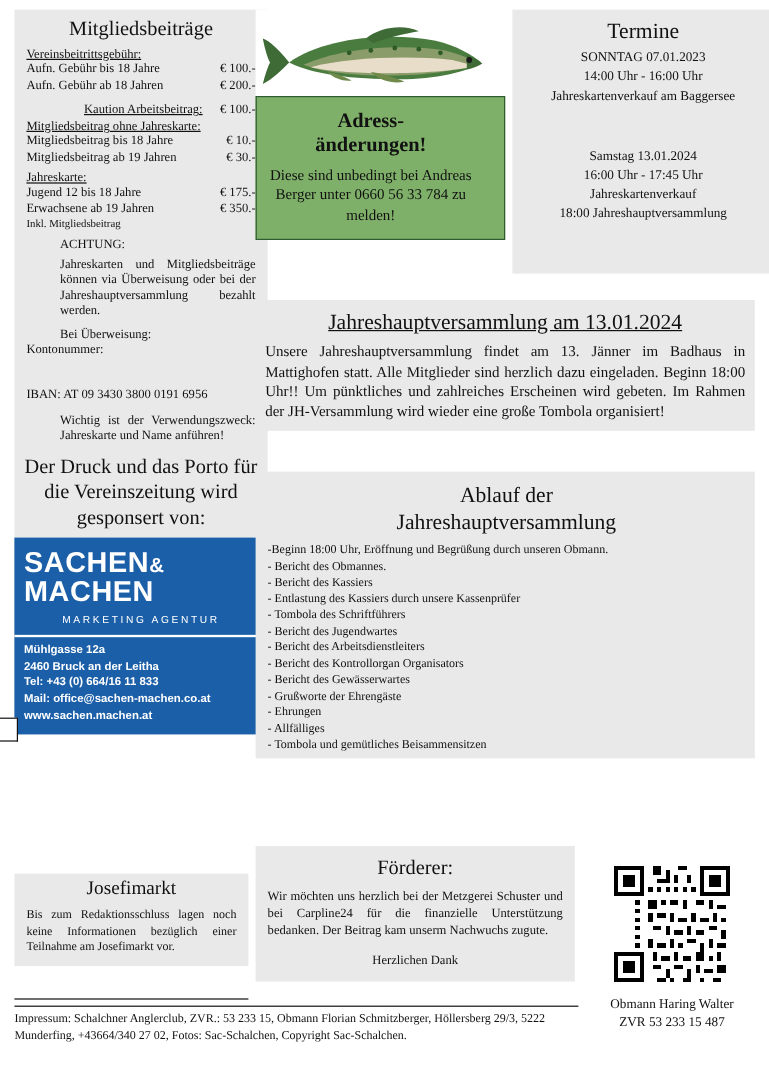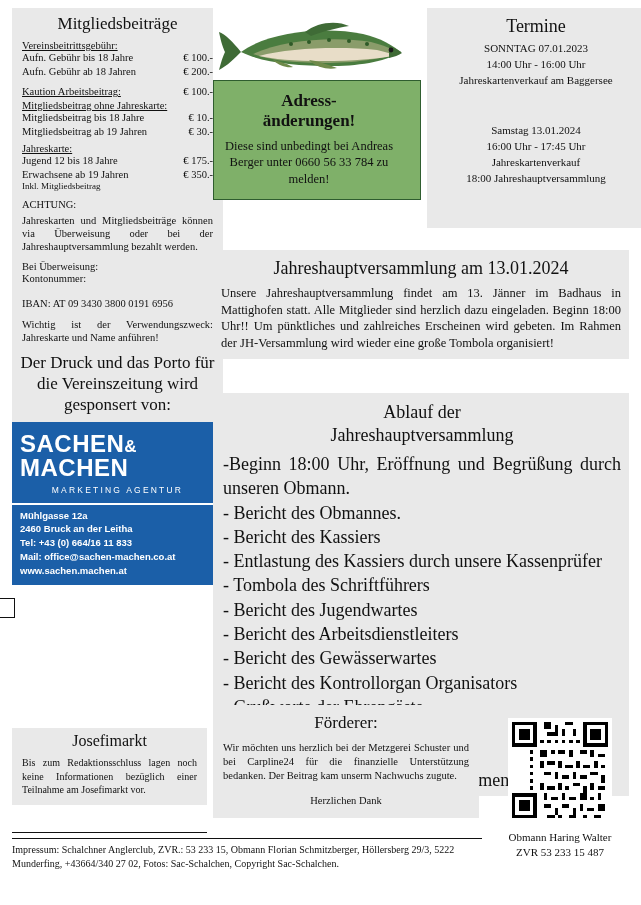--- a/index.html
+++ b/index.html
@@ -36,21 +36,21 @@
     font-weight: normal;
     font-size: 17px;
     text-align: center;
     margin: 6px 0 6px 0;
   }
 
   .small {
     font-size: 10.5px;
     line-height: 1.22;
   }
-  .uline { text-decoration: underline; }
+  .uline { text-decoration: underline; margin-left: 48px; }
 
   
   .fee-block { padding: 0 10px 4px 10px; }
   .fee-row {
     display: flex;
     justify-content: space-between;
     font-size: 10.5px;
     line-height: 1.3;
   }
   .fee-row .lbl { white-space: nowrap; }
@@ -58,20 +58,21 @@
   .fee-head {
     font-size: 10.5px;
     text-decoration: underline;
     margin-top: 5px;
   }
   .note {
     font-size: 10.5px;
     line-height: 1.25;
     text-align: justify;
     margin-top: 7px;
+    margin-left: 28px;
   }
   .sub-italic { font-size: 9px; }
 
   
   .sponsor-title {
     font-size: 17px;
     text-align: center;
     line-height: 1.25;
     padding: 4px 6px 6px 6px;
   }
@@ -177,20 +178,21 @@
     width: 416px;
     background: #e9e9e9;
     padding: 4px 8px 8px 8px;
     box-sizing: border-box;
   }
   .jhv h2 {
     font-size: 18px;
     font-weight: normal;
     text-align: center;
     margin: 4px 0 6px 0;
+    text-decoration: underline;
   }
   .jhv p {
     font-size: 12.5px;
     line-height: 1.32;
     text-align: justify;
     margin: 0;
   }
 
   
   .ablauf {
@@ -208,21 +210,21 @@
     text-align: center;
     margin: 4px 0 2px 0;
     line-height: 1.25;
   }
   .ablauf ul {
     list-style: none;
     margin: 6px 0 0 0;
     padding: 0;
   }
   .ablauf li {
-    font-size: 18px;
+    font-size: 10px;
     line-height: 1.35;
     text-align: justify;
   }
 
   
   .foerderer {
     position: absolute;
     left: 213px;
     top: 705px;
     width: 266px;
@@ -361,21 +363,21 @@
         <span class="lbl">Erwachsene ab 19 Jahren</span>
         <span class="amt">€ 350.-</span>
       </div>
       <div class="sub-italic">Inkl. Mitgliedsbeitrag</div>
 
       <div class="note">ACHTUNG:</div>
       <div class="note" style="margin-top:2px">Jahreskarten und Mitgliedsbeiträge können via Überweisung oder bei der Jahreshauptversammlung bezahlt werden.</div>
 
       <div class="note">Bei Überweisung:</div>
       <div class="small">Kontonummer:</div>
-      <div class="small" style="margin-top:12px">IBAN: AT 09 3430 3800 0191 6956</div>
+      <div class="small" style="margin-top:25px">IBAN: AT 09 3430 3800 0191 6956</div>
       <div class="note">Wichtig ist der Verwendungszweck: Jahreskarte und Name anführen!</div>
     </div>
 
     <div>
       <div class="sponsor-title">Der Druck und das Porto für die Vereinszeitung wird gesponsert von:</div>
       <div class="sponsor-logo">
         <div class="brand">
           <span>SACHEN</span><span class="amp">&amp;</span><br>
           <span>MACHEN</span>
         </div>
@@ -458,22 +460,22 @@
       <span>Jahreshauptversammlung</span>
     </h2>
     <ul>
       <li>-Beginn 18:00 Uhr, Eröffnung und Begrüßung durch unseren Obmann.</li>
       <li>- Bericht des Obmannes.</li>
       <li>- Bericht des Kassiers</li>
       <li>- Entlastung des Kassiers durch unsere Kassenprüfer</li>
       <li>- Tombola des Schriftführers</li>
       <li>- Bericht des Jugendwartes</li>
       <li>- Bericht des Arbeitsdienstleiters</li>
+      <li>- Bericht des Kontrollorgan Organisators</li>
       <li>- Bericht des Gewässerwartes</li>
-      <li>- Bericht des Kontrollorgan Organisators</li>
       <li>- Grußworte der Ehrengäste</li>
       <li>- Ehrungen</li>
       <li>- Allfälliges</li>
       <li>- Tombola und gemütliches Beisammensitzen</li>
     </ul>
   </div>
 
   <div class="foerderer">
     <h2>Förderer:</h2>
     <p><span>Wir möchten uns herzlich bei der </span><b>Metzgerei Schuster</b><span> und bei </span><b>Carpline24</b><span> für die finanzielle Unterstützung bedanken. Der Beitrag kam unserm Nachwuchs zugute.</span></p>

